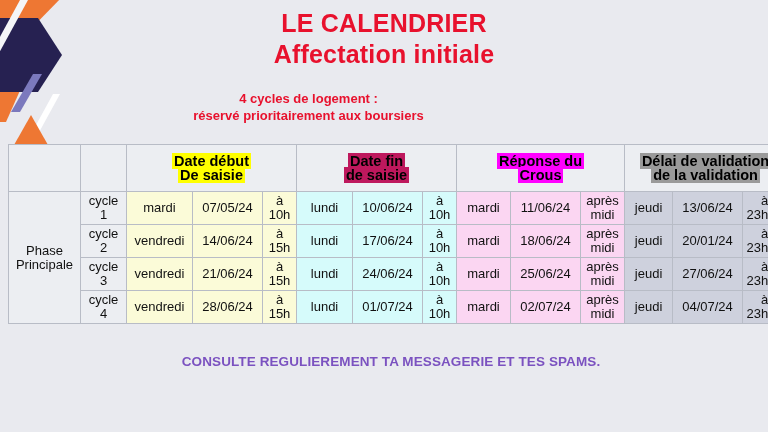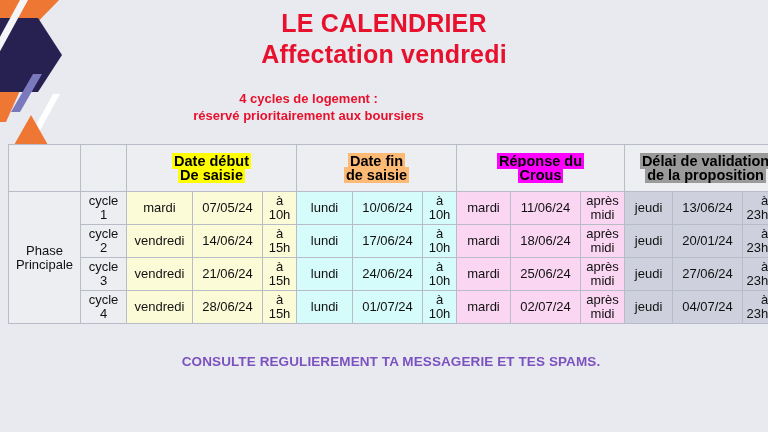--- a/index.html
+++ b/index.html
@@ -75,21 +75,21 @@
     height: 46px;
     font-weight: bold;
     font-size: 14.5px;
     line-height: 18px;
     background: #eceef2;
   }
   .hdr span.hl {
     padding: 0 2px;
   }
   .hl-yellow  { background: #ffff00; color: #000; }
-  .hl-cyan    { background: #fdba74; color: #000; }
+  .hl-cyan    { background: #be185d; color: #000; }
   .hl-magenta { background: #ff00ff; color: #000; }
   .hl-gray    { background: #9a9a9a; color: #000; }
 
   .c-phase   { background: #eceef2; font-size: 13px; line-height: 15px; }
   .c-cycle   { background: #eceef2; font-size: 13px; line-height: 15px; }
   .c-yellow  { background: #fbfbd8; }
   .c-cyan    { background: #d6fbfb; }
   .c-pink    { background: #fbd6f2; }
   .c-gray    { background: #ced1dd; }
 
@@ -127,21 +127,21 @@
   <polygon points="33,74 42,74 20,112 11,112" fill="#7b79bd"></polygon>
 
   <polygon points="53,94 60,94 37,136 30,136" fill="#ffffff"></polygon>
   <polygon points="20,0 28,0 -20,88 -28,88" fill="#f4f5f8"></polygon>
 
   <polygon points="31,115 48,145 14,145" fill="#ee7733"></polygon>
 </svg>
 
 <div id="title-block">
   <div class="title-line">LE CALENDRIER</div>
-  <div class="title-line">Affectation vendredi</div>
+  <div class="title-line">Affectation initiale</div>
 </div>
 
 <div id="subtitle-block">
   <div class="subtitle-line">4 cycles de logement :</div>
   <div class="subtitle-line">réservé prioritairement aux boursiers</div>
 </div>
 
 <table id="cal-table">
   <colgroup>
     <col style="width:72px">
@@ -171,21 +171,21 @@
     <td class="hdr" colspan="3">
       <span class="hl hl-cyan">Date fin</span><br>
       <span class="hl hl-cyan">de saisie</span>
     </td>
     <td class="hdr" colspan="3">
       <span class="hl hl-magenta">Réponse du</span><br>
       <span class="hl hl-magenta">Crous</span>
     </td>
     <td class="hdr" colspan="3">
       <span class="hl hl-gray">Délai de validation</span><br>
-      <span class="hl hl-gray">de la proposition</span>
+      <span class="hl hl-gray">de la validation</span>
     </td>
   </tr>
 
   <tr class="row-body">
     <td class="c-phase" rowspan="4">
       <span>Phase</span><br>
       <span>Principale</span>
     </td>
     <td class="c-cycle twoline">
       <span>cycle</span><br>

